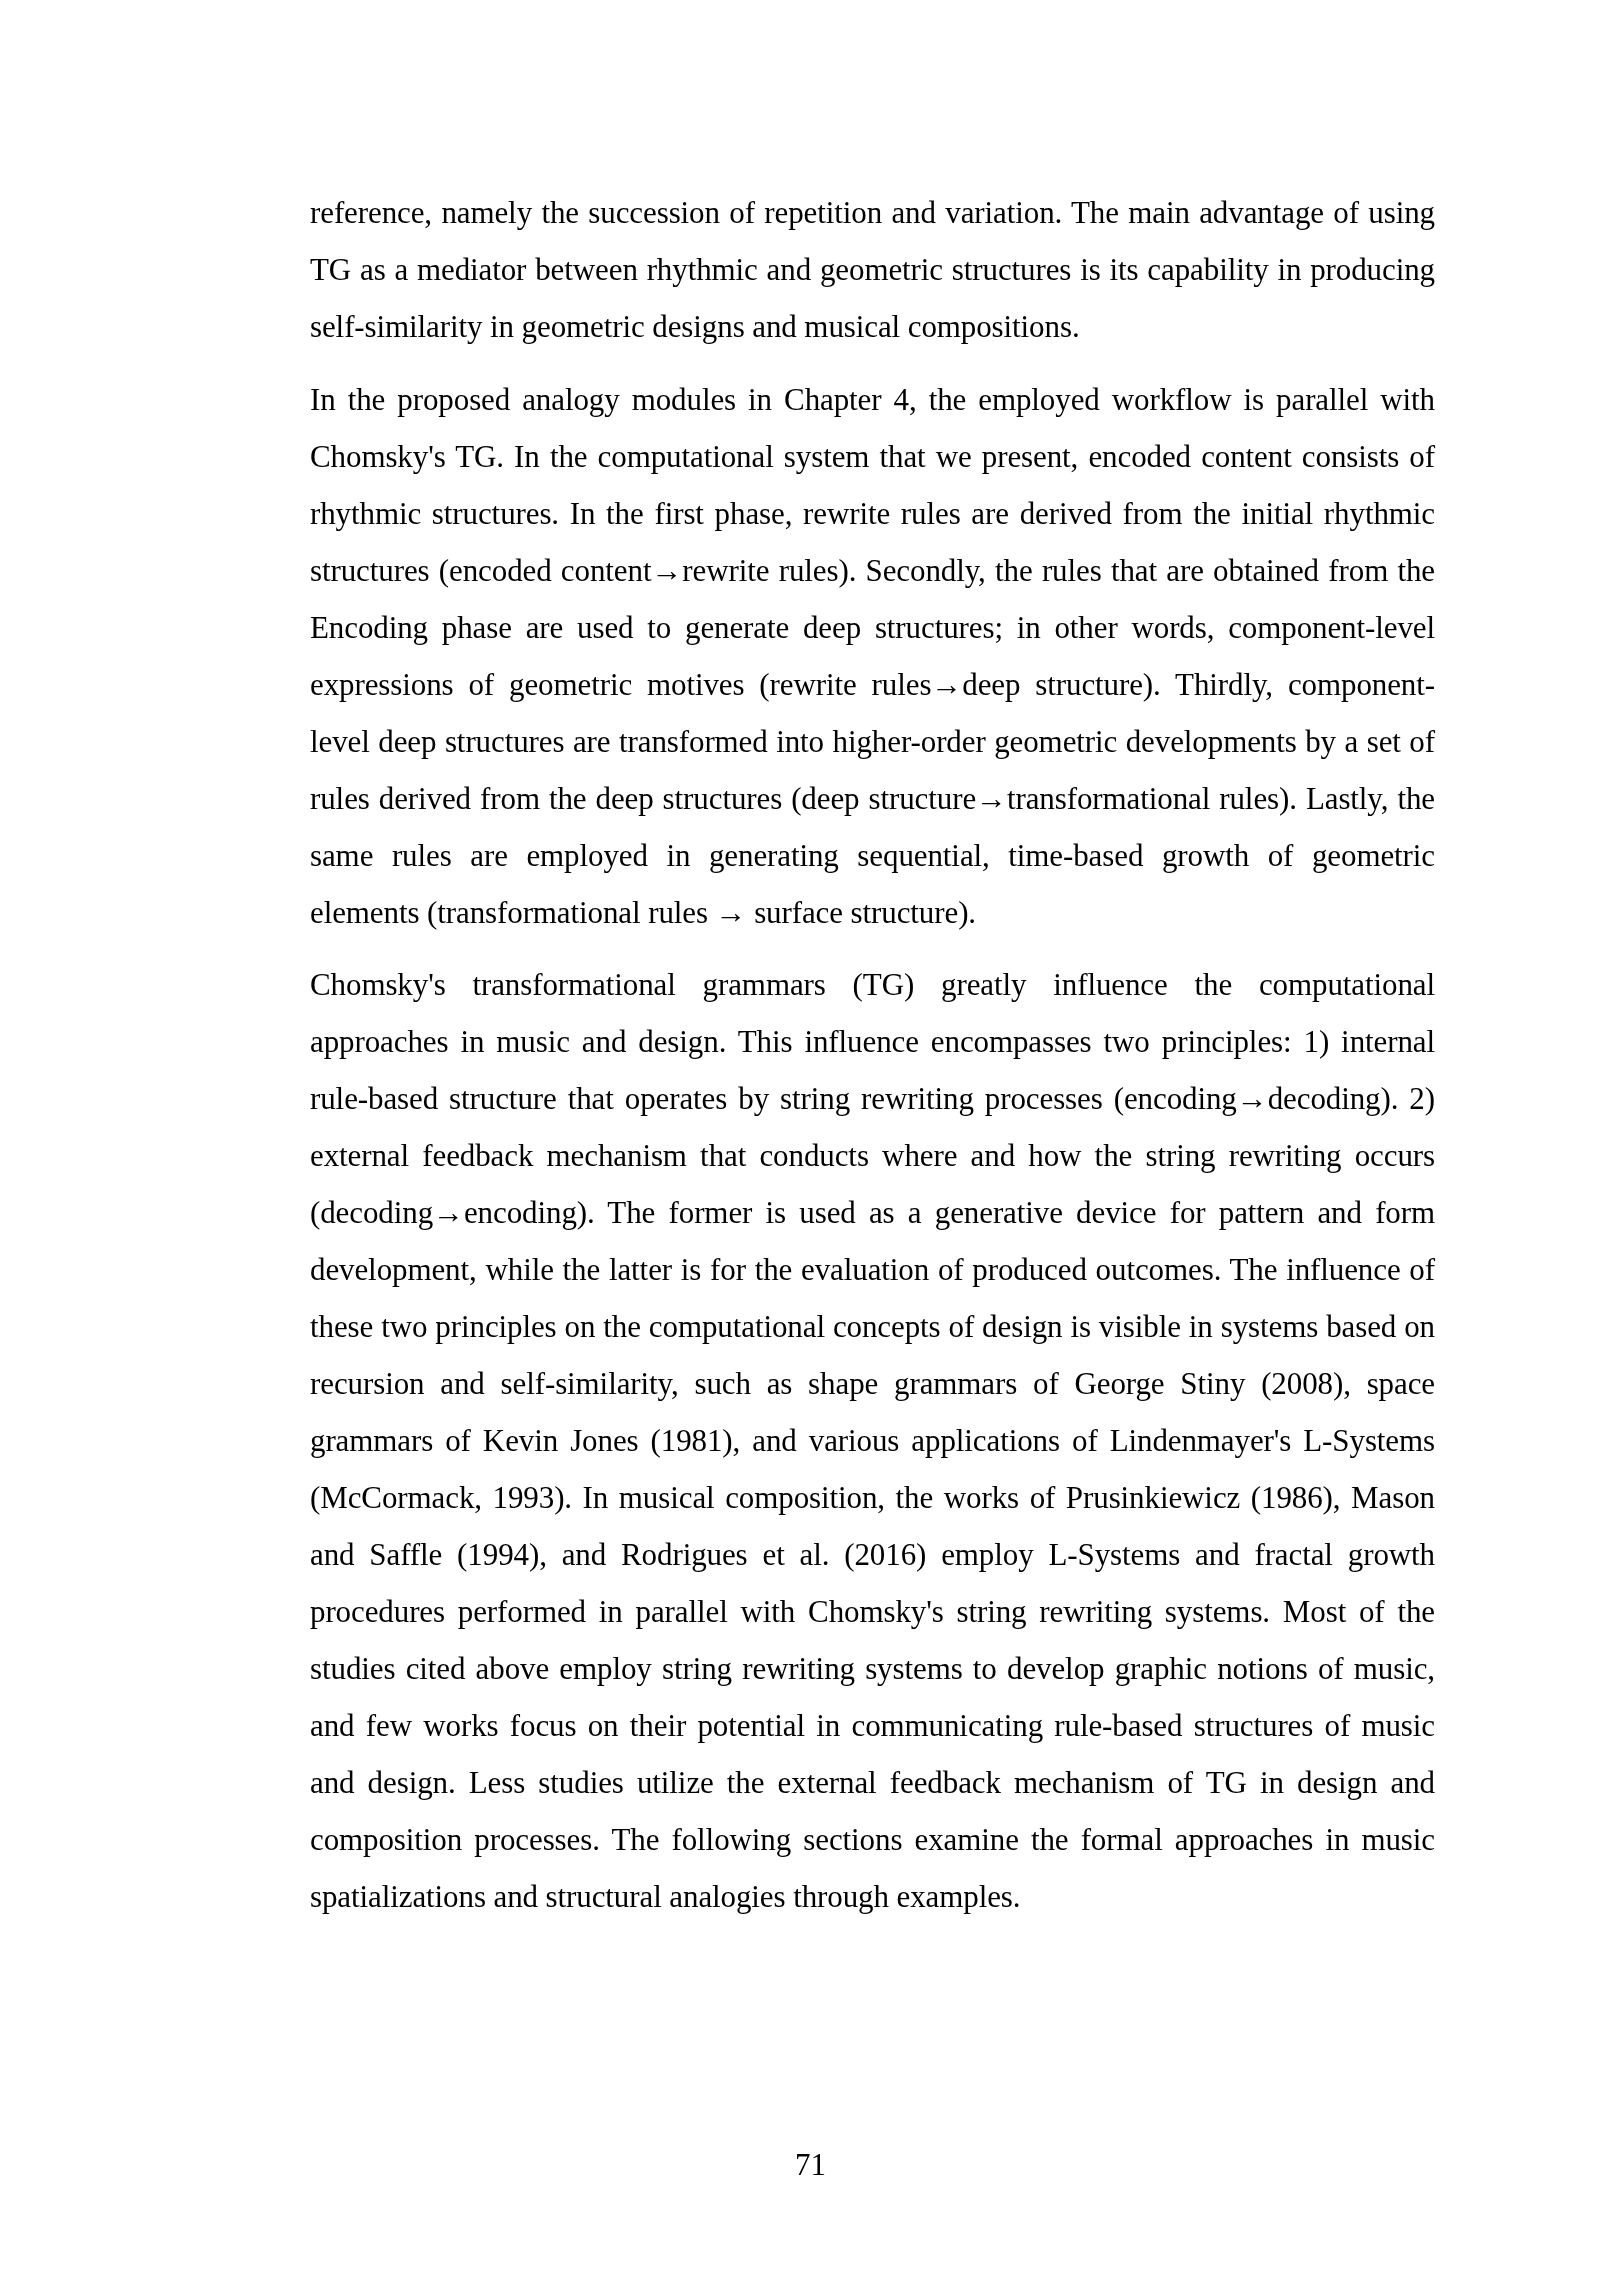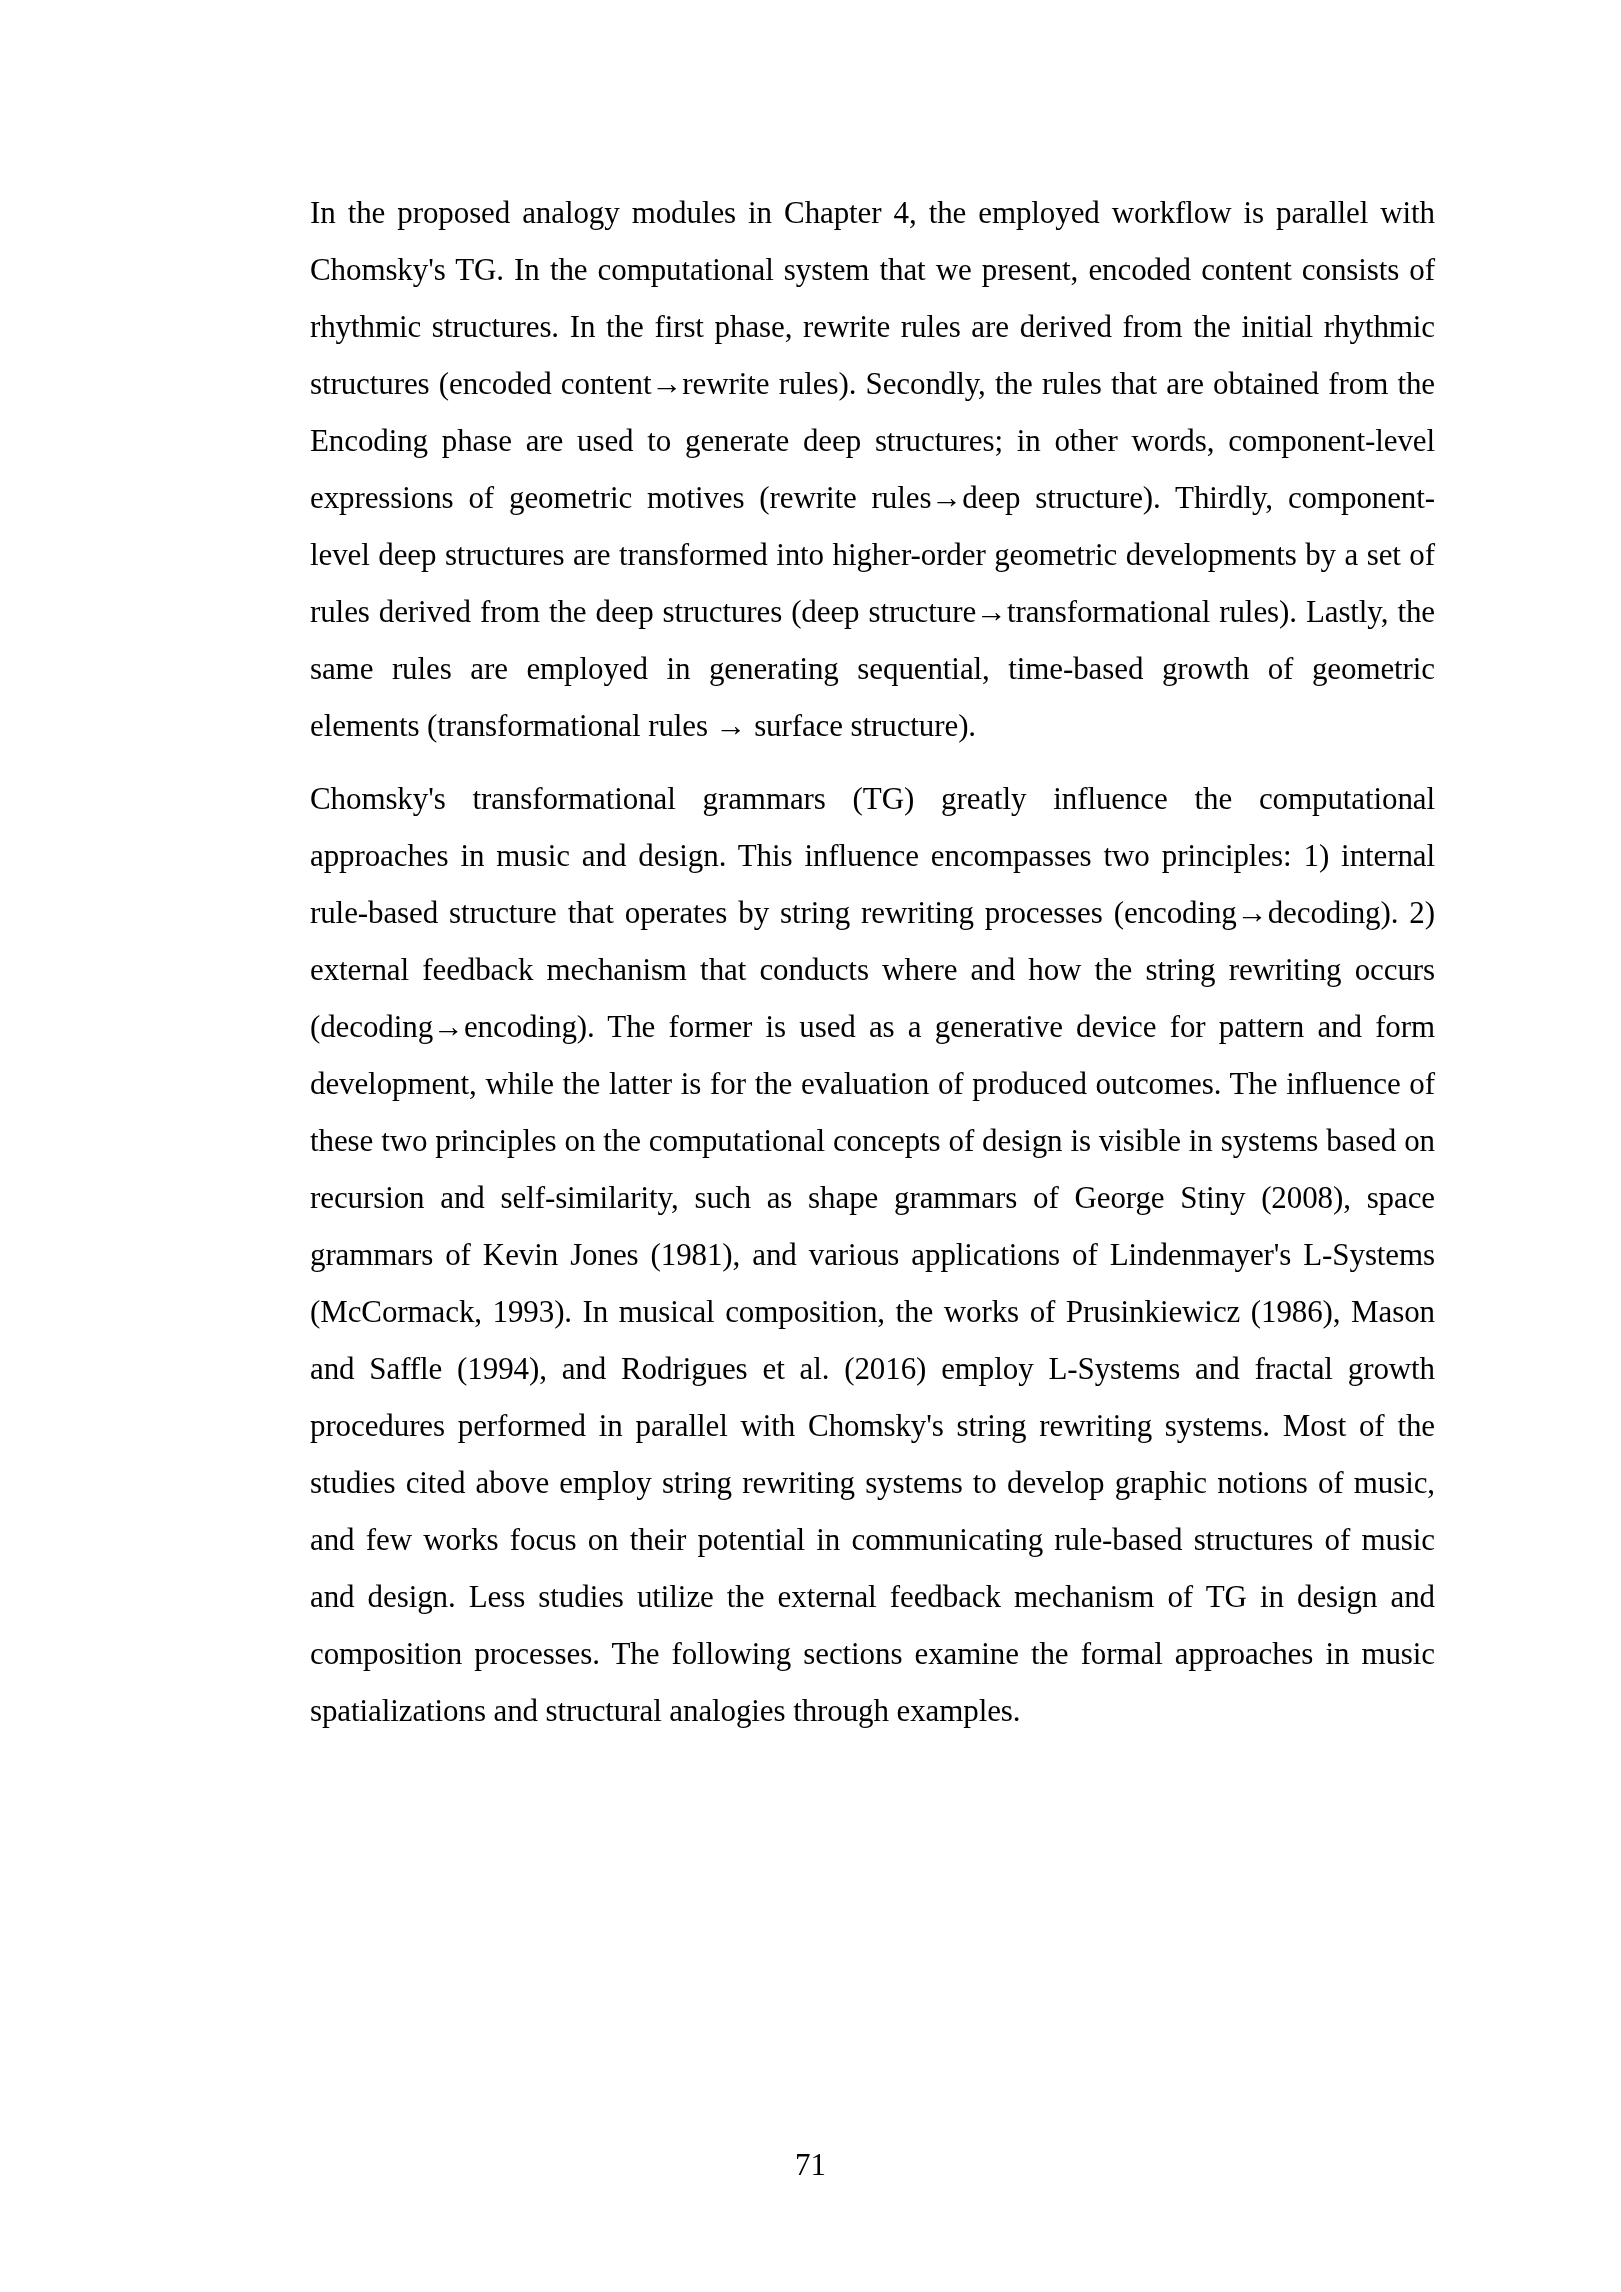--- a/index.html
+++ b/index.html
@@ -44,18 +44,19 @@
       text-align: center;
       font-size: 31px;
       line-height: 39px;
     }
   </style>
 </head>
 <body>
 
 <div class="page">
   <div class="body-text">
+    <p class="para">reference, namely the succession of repetition and variation. The main advantage of using TG as a mediator between rhythmic and geometric structures is its capability in producing self-similarity in geometric designs and musical compositions.</p>
     <p class="para">In the proposed analogy modules in Chapter 4, the employed workflow is parallel with Chomsky's TG. In the computational system that we present, encoded content consists of rhythmic structures. In the first phase, rewrite rules are derived from the initial rhythmic structures (encoded content→rewrite rules). Secondly, the rules that are obtained from the Encoding phase are used to generate deep structures; in other words, component-level expressions of geometric motives (rewrite rules→deep structure). Thirdly, component-level deep structures are transformed into higher-order geometric developments by a set of rules derived from the deep structures (deep structure→transformational rules). Lastly, the same rules are employed in generating sequential, time-based growth of geometric elements (transformational rules → surface structure).</p>
     <p class="para">Chomsky's transformational grammars (TG) greatly influence the computational approaches in music and design. This influence encompasses two principles: 1) internal rule-based structure that operates by string rewriting processes (encoding→decoding). 2) external feedback mechanism that conducts where and how the string rewriting occurs (decoding→encoding). The former is used as a generative device for pattern and form development, while the latter is for the evaluation of produced outcomes. The influence of these two principles on the computational concepts of design is visible in systems based on recursion and self-similarity, such as shape grammars of George Stiny (2008), space grammars of Kevin Jones (1981), and various applications of Lindenmayer's L-Systems (McCormack, 1993). In musical composition, the works of Prusinkiewicz (1986), Mason and Saffle (1994), and Rodrigues et al. (2016) employ L-Systems and fractal growth procedures performed in parallel with Chomsky's string rewriting systems. Most of the studies cited above employ string rewriting systems to develop graphic notions of music, and few works focus on their potential in communicating rule-based structures of music and design. Less studies utilize the external feedback mechanism of TG in design and composition processes. The following sections examine the formal approaches in music spatializations and structural analogies through examples.</p>
   </div>
   <div class="page-number">71</div>
 </div>
 
 
 </body></html>

